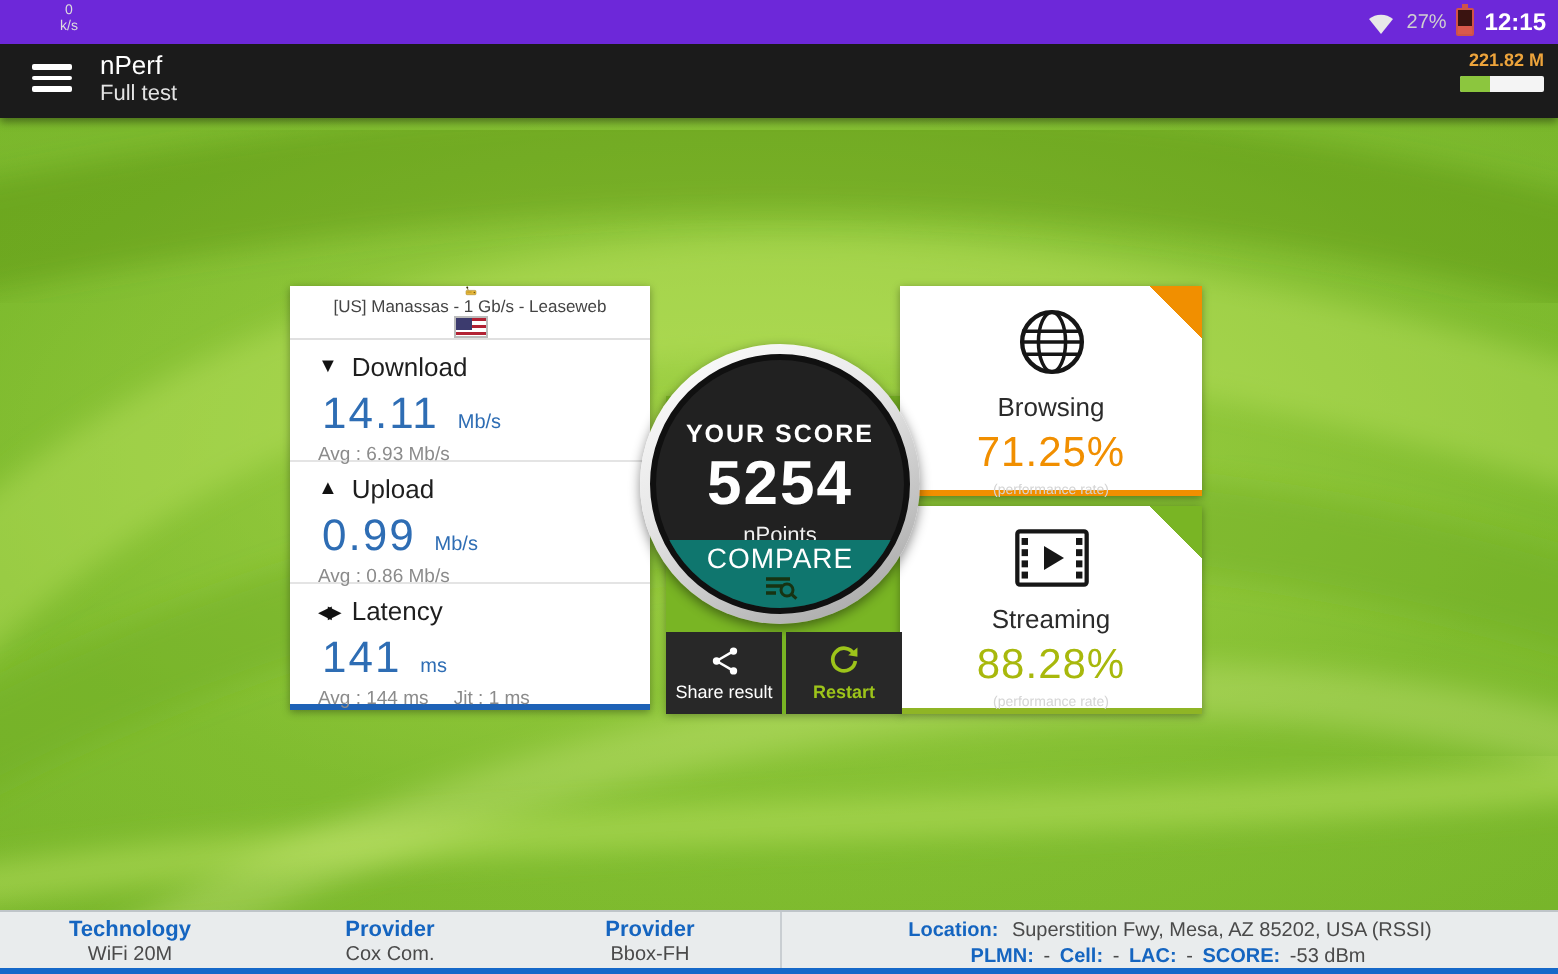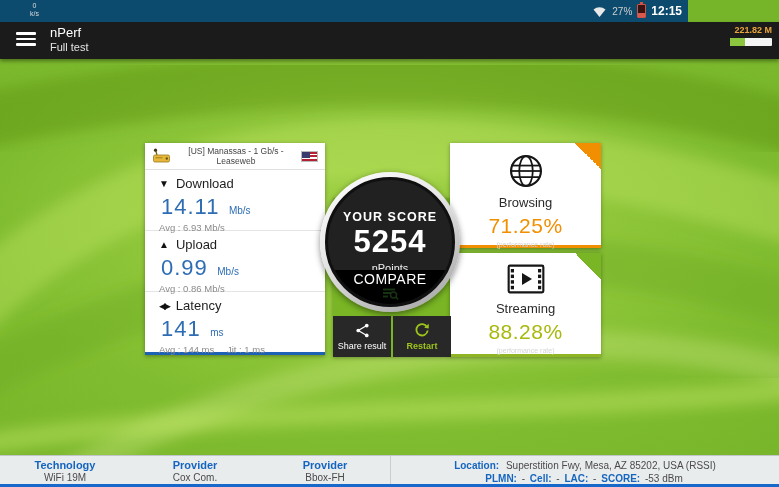--- a/index.html
+++ b/index.html
@@ -1,21 +1,21 @@
 <!DOCTYPE html>
 <html><head>
 <meta charset="utf-8">
 <style>
   * { margin:0; padding:0; box-sizing:border-box; }
   html,body { background:#000; }
   body { font-family:"Liberation Sans", sans-serif; }
   .screen { position:relative; width:779px; height:487px; overflow:hidden; background:#76b52a; }
 
   
-  .status-bar { position:absolute; top:0; left:0; width:688px; height:22px; background:#0c4a6e; z-index:20; }
+  .status-bar { position:absolute; top:0; left:0; width:779px; height:22px; background:#6d28d9; z-index:20; }
   .net-speed { position:absolute; left:30px; top:2px; text-align:center; color:#ddd; font-size:7px; line-height:8px; }
   .sb-right { position:absolute; right:6px; top:0; height:22px; display:flex; align-items:center; gap:5px; }
   .sb-pct { color:#cfcfcf; font-size:10px; }
   .sb-time { color:#fff; font-size:12px; font-weight:bold; }
   .battery { position:relative; width:9px; height:14px; border:1px solid #cf5348; border-radius:1px; background:#3a1310; }
   .battery:before { content:""; position:absolute; top:-3px; left:2px; width:3px; height:2px; background:#cf5348; }
   .battery .fill { position:absolute; bottom:0; left:0; right:0; height:30%; background:#d9594c; }
 
   
   .app-bar { position:absolute; top:22px; left:0; width:779px; height:37px; background:#1b1b1b; z-index:19; box-shadow:0 2px 4px rgba(0,0,0,.4); }
@@ -33,21 +33,21 @@
   .main { position:absolute; top:59px; left:0; width:779px; height:396px;
           background:
             radial-gradient(ellipse 900px 420px at 48% 42%, rgba(190,228,90,.55) 0%, rgba(140,198,54,.25) 45%, rgba(0,0,0,0) 70%),
             radial-gradient(ellipse 1200px 700px at 50% 50%, #84c032 0%, #74b228 55%, #56961b 100%);
   }
   .swirls { position:absolute; inset:0; }
 
   
   .card { background:#fff; box-shadow:0 1px 4px rgba(0,0,0,.35); }
   .server-card { position:absolute; left:145px; top:84px; width:180px; height:212px; border-bottom:3px solid #1e62b6; }
-  .server-header { height:27px; display:flex; align-items:center; padding:0 7px; border-bottom:1px solid #e0e0e0; cursor:pointer; }
+  .server-header { height:27px; display:flex; align-items:center; padding:0 7px; border-bottom:1px solid #e0e0e0; cursor:pointer;flex-direction:column; }
   .server-header .txt { flex:1; font-size:8.5px; color:#444; text-align:center; padding:0 3px; }
   .flag { position:relative; width:17px; height:11px; background:repeating-linear-gradient(180deg,#b22234 0 1.7px,#fff 1.7px 3.4px); border:0.5px solid #bbb; flex:none; }
   .flag:before { content:""; position:absolute; top:0; left:0; width:8px; height:6px; background:#3c3b6e; }
   .metric { padding:6px 0 5px 14px; border-bottom:1px solid #e4e4e4; height:61px; }
   .metric:last-child { border-bottom:none; height:59px; }
   .m-head { display:flex; align-items:center; gap:7px; font-size:13px; color:#1e1e1e; }
   .tri { font-size:10px; color:#111; line-height:10px; }
   .tri.lr { letter-spacing:-2px; font-size:9px; }
   .m-val { margin:3px 0 2px 2px; }
   .m-val .num { font-size:22px; color:#2e6db4; font-weight:400; letter-spacing:1px; }
@@ -57,21 +57,21 @@
 
   
   .green-panel { position:absolute; left:333px; top:139px; width:118px; height:159px; background:#79b524; box-shadow:0 1px 4px rgba(0,0,0,.3); }
   .score-circle { position:absolute; left:320px; top:113px; width:140px; height:140px; border-radius:50%;
                   background:linear-gradient(150deg,#ffffff 0%,#e8e8e8 40%,#9f9f9f 100%);
                   box-shadow:0 2px 6px rgba(0,0,0,.45); z-index:6; padding:5px; }
   .score-inner { position:relative; width:100%; height:100%; border-radius:50%; background:#212121; border:3px solid #101010; overflow:hidden; }
   .score-heading { position:absolute; top:30px; width:100%; text-align:center; color:#fff; font-size:12.5px; font-weight:bold; letter-spacing:1px; }
   .score-value { position:absolute; top:44px; width:100%; text-align:center; color:#fff; font-size:31px; font-weight:bold; letter-spacing:1px; }
   .score-unit { position:absolute; top:82px; width:100%; text-align:center; color:#f0f0f0; font-size:11px; }
-  .compare-zone { position:absolute; bottom:0; left:0; width:100%; height:34px; background:#000000; cursor:pointer; }
+  .compare-zone { position:absolute; bottom:0; left:0; width:100%; height:34px; background:#0f766e; cursor:pointer; }
   .compare-label { text-align:center; color:#fff; font-size:14px; letter-spacing:.5px; margin-top:1px; }
   .compare-icon { display:block; margin:0 auto; }
   .action-row { position:absolute; left:333px; top:257px; width:118px; height:41px; display:flex; gap:2px; z-index:7; }
   .action-btn { flex:1; background:#282828; display:flex; flex-direction:column; align-items:center; justify-content:center; gap:2px; cursor:pointer; }
   .action-btn .lbl { font-size:9px; }
   .share-btn .lbl { color:#fff; }
   .restart-btn .lbl { color:#9dc41a; font-weight:bold; }
 
   
   .cat-card { position:absolute; left:450px; width:151px; text-align:center; }
@@ -275,21 +275,21 @@
       <div class="cat-title">Streaming</div>
       <div class="cat-value streaming-value">88.28%</div>
       <div class="cat-note">(performance rate)</div>
     </div>
   </div>
 
   <div class="footer">
     <div class="f-left">
       <div class="f-col">
         <div class="f-label">Technology</div>
-        <div class="f-value">WiFi 19M</div>
+        <div class="f-value">WiFi 20M</div>
       </div>
       <div class="f-col">
         <div class="f-label">Provider</div>
         <div class="f-value">Cox Com.</div>
       </div>
       <div class="f-col">
         <div class="f-label">Provider</div>
         <div class="f-value">Bbox-FH</div>
       </div>
     </div>

